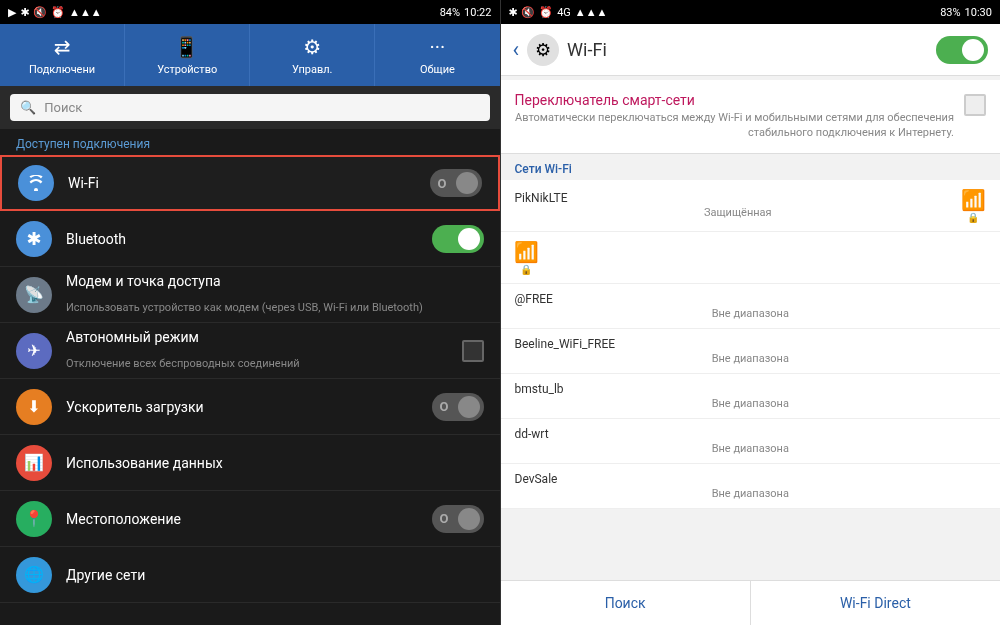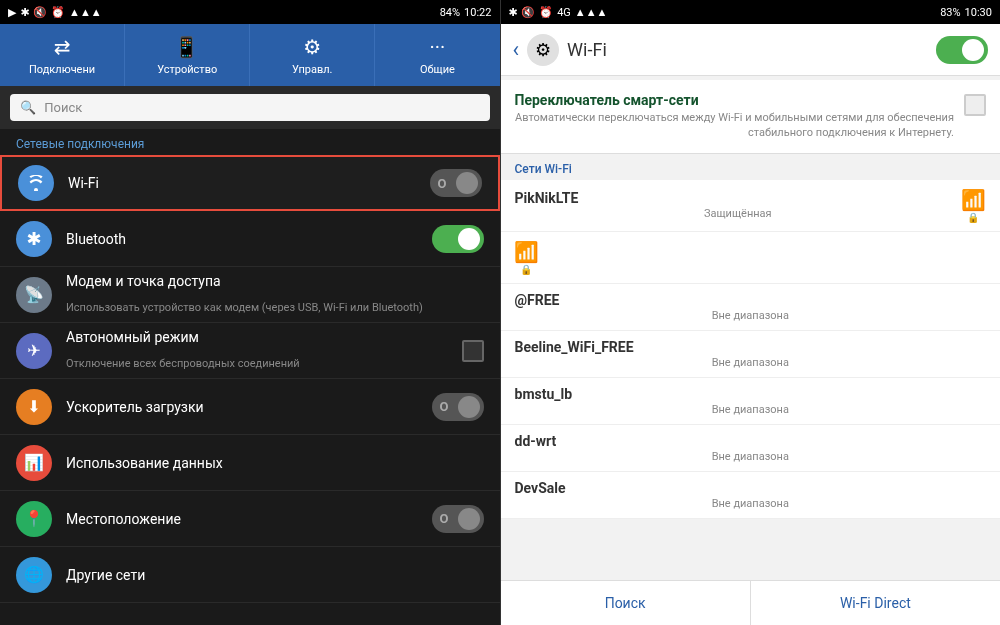--- a/index.html
+++ b/index.html
@@ -252,21 +252,21 @@
       margin: 4px 0 0 0;
       padding: 12px 14px;
       border-bottom: 1px solid #ddd;
     }
     .smart-switch-row {
       display: flex;
       align-items: flex-start;
       gap: 10px;
     }
     .smart-switch-text { flex: 1; }
-    .smart-switch-title { font-size: 14px; color: #14532d; font-weight: 700; }
+    .smart-switch-title { font-size: 14px; color: #be185d; font-weight: 400; }
     .smart-switch-desc { font-size: 11px; color: #888; line-height: 1.4; margin-top: 2px; text-align: right; }
     .smart-switch-checkbox {
       width: 22px;
       height: 22px;
       border: 2px solid #ccc;
       background: #eee;
       border-radius: 2px;
       flex-shrink: 0;
       margin-top: 2px;
     }
@@ -281,21 +281,21 @@
 
     .network-item {
       background: #fff;
       display: flex;
       align-items: center;
       padding: 8px 14px;
       border-bottom: 1px solid #eee;
       cursor: pointer;
     }
     .network-info { flex: 1; }
-    .network-name { font-size: 14px; color: #333; font-weight: bold; }
+    .network-name { font-size: 12px; color: #333; }
     .network-status { font-size: 11px; color: #888; margin-top: 1px; text-align: center; }
     .wifi-signal-secured {
       display: flex;
       flex-direction: column;
       align-items: center;
       gap: 0;
     }
 
     .bottom-buttons {
       display: flex;
@@ -357,21 +357,21 @@
     </div>
   </div>
 
   <div class="search-bar">
     <div class="search-input">
       <span>🔍</span>
       <span class="search-text">Поиск</span>
     </div>
   </div>
 
-  <div class="section-label">Сетевые подключения</div>
+  <div class="section-label">Доступен подключения</div>
 
   <div class="menu-item highlighted">
     <div class="menu-item-icon icon-wifi">
       <svg width="20" height="16" viewBox="0 0 20 16" fill="none">
         <path d="M10 13a2 2 0 1 1 0 4 2 2 0 0 1 0-4zm-5-4.5C6.6 7 8.2 6 10 6s3.4 1 4.6 2.5l1.8-1.8C14.7 4.8 12.5 4 10 4S5.3 4.8 3.6 6.7l1.4 1.8zm10-5C13.2 1.6 11.7 1 10 1s-3.2.6-5 2L3.4 1.3A11 11 0 0 1 10 0a11 11 0 0 1 6.6 1.3L15 3.5z" fill="#fff"></path>
       </svg>
     </div>
     <div class="menu-item-content">
       <div class="menu-item-title">Wi-Fi</div>
     </div>

